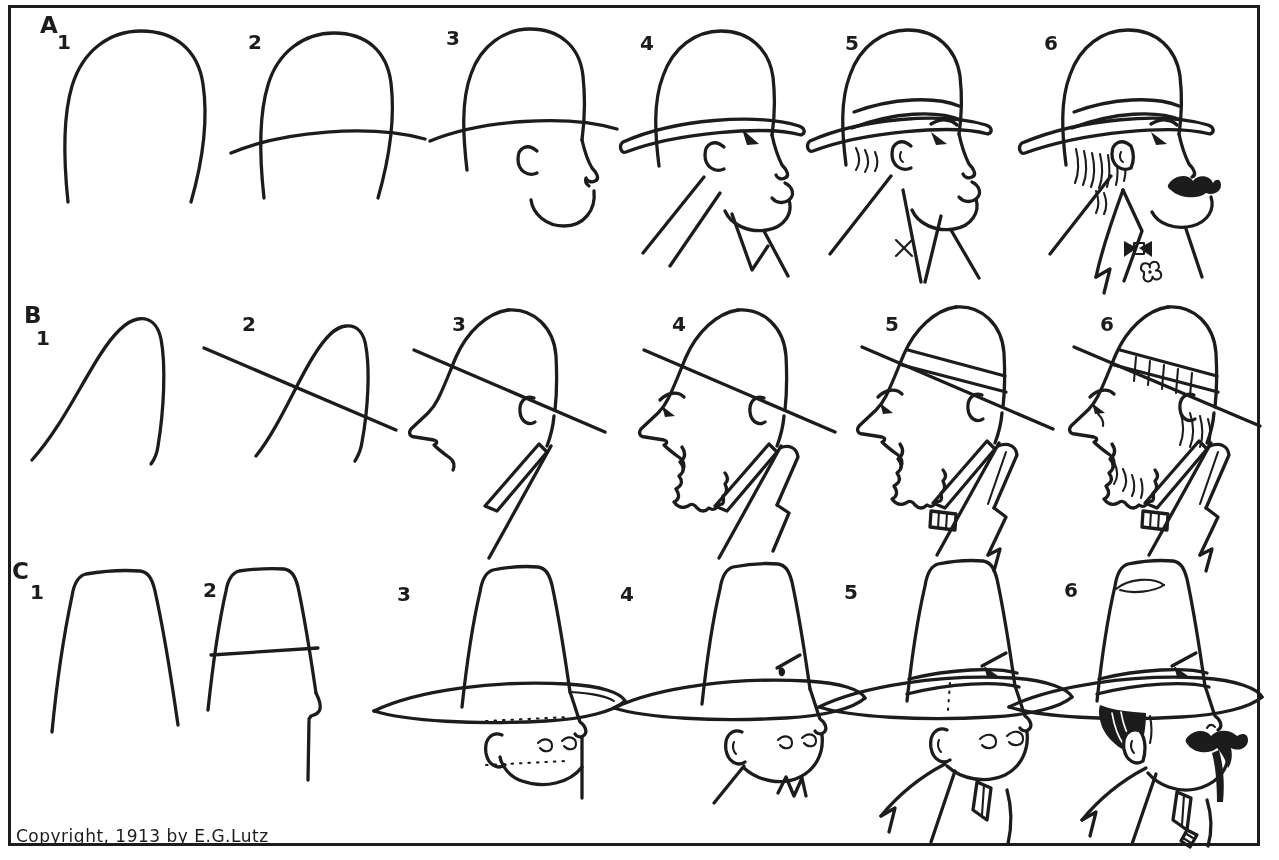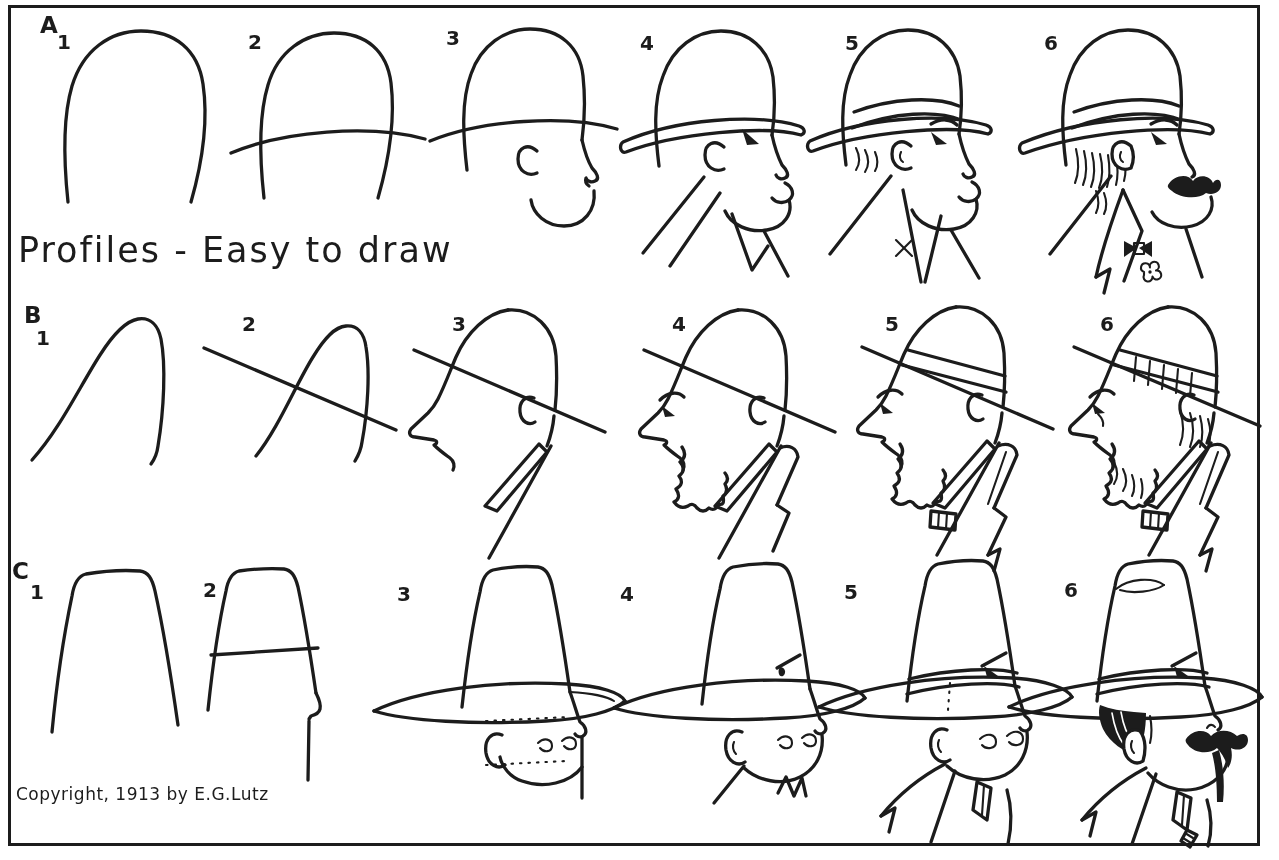--- a/index.html
+++ b/index.html
@@ -11,21 +11,21 @@
   .panel svg{display:block;overflow:visible;}
   .s{stroke:var(--ink);stroke-width:3.3;fill:none;stroke-linecap:round;stroke-linejoin:round;}
   .t{stroke:var(--ink);stroke-width:2.1;fill:none;stroke-linecap:round;stroke-linejoin:round;}
   .f{fill:var(--ink);stroke:none;}
   .pf{fill:var(--paper);stroke:var(--ink);stroke-width:3.3;stroke-linecap:round;stroke-linejoin:round;}
   .ps{stroke:var(--paper);stroke-width:1.6;fill:none;stroke-linecap:round;}
   .dot{stroke-dasharray:1.5 7;}
   .num{position:absolute;font-size:20px;font-weight:600;letter-spacing:.5px;}
   .rowlab{position:absolute;font-size:23px;font-weight:600;}
   .title{position:absolute;left:18px;top:207px;font-size:35px;font-weight:500;letter-spacing:2px;white-space:nowrap;}
-  .copyright{position:absolute;left:16px;top:784px;font-size:17px;font-weight:500;letter-spacing:.5px;}
+  .copyright{position:absolute;left:16px;top:826px;font-size:17px;font-weight:500;letter-spacing:.5px;}
 </style>
 </head>
 <body>
 
 <div class="sheet">
   <div class="frame"></div>
 
   <span class="rowlab" style="left:40px;top:12px">A</span>
   <span class="rowlab" style="left:24px;top:302px">B</span>
   <span class="rowlab" style="left:12px;top:558px">C</span>
@@ -356,15 +356,14 @@
       <path class="s" d="M156,222 L132,292"></path>
       <path class="s" d="M177,240 L191,246 L187,278 L173,268 Z"></path>
       <path class="t" d="M184,243 L182,273"></path>
       <path class="s" d="M187,278 L197,283 L190,295 L181,289 Z"></path>
       <path class="t" d="M185,281 L193,286"></path>
       <path class="t" d="M183,286 L191,291"></path>
       <path class="s" d="M207,248 C212,264 212,280 208,294"></path>
     </svg>
   </div>
 
-  <h1 class="title">Profiles - Easy to draw</h1>
   <div class="copyright">Copyright, 1913 by E.G.Lutz</div>
 </div>
 
 </body></html>

